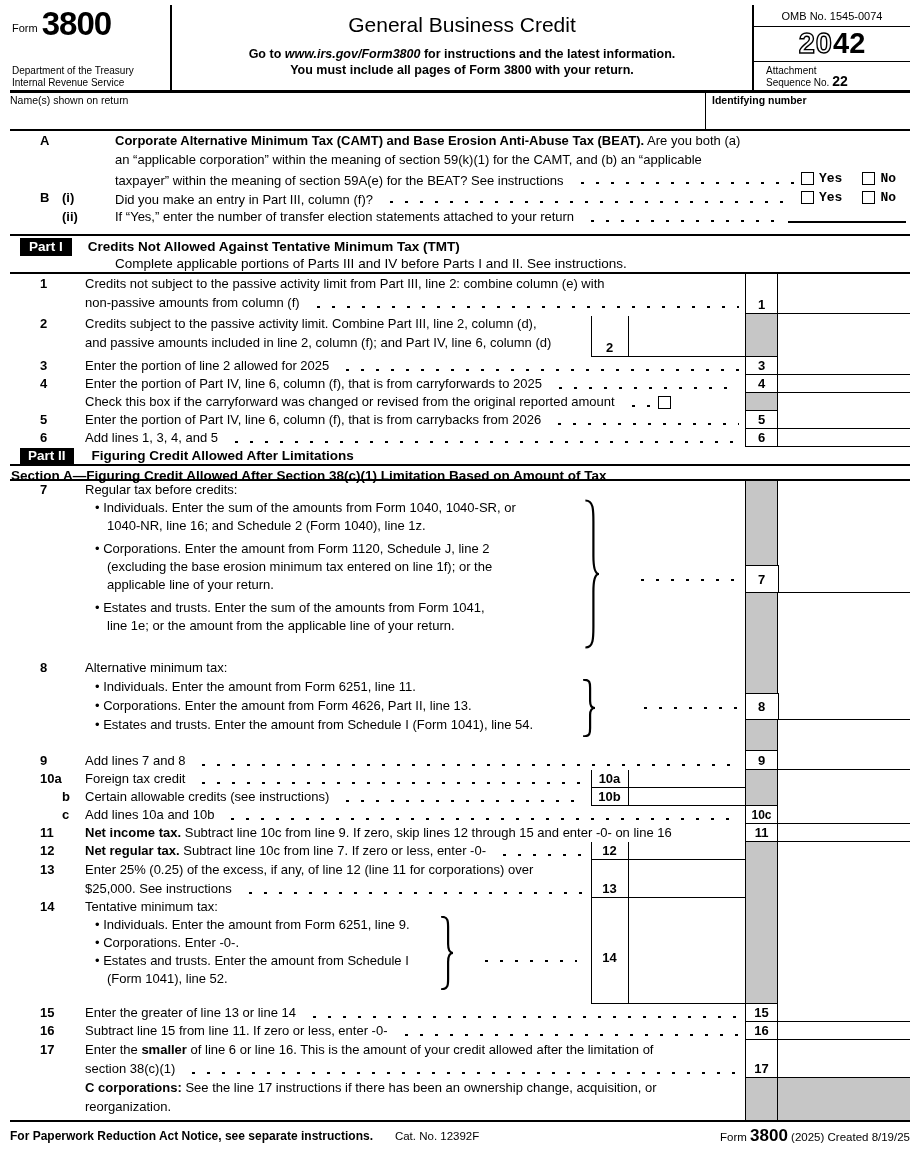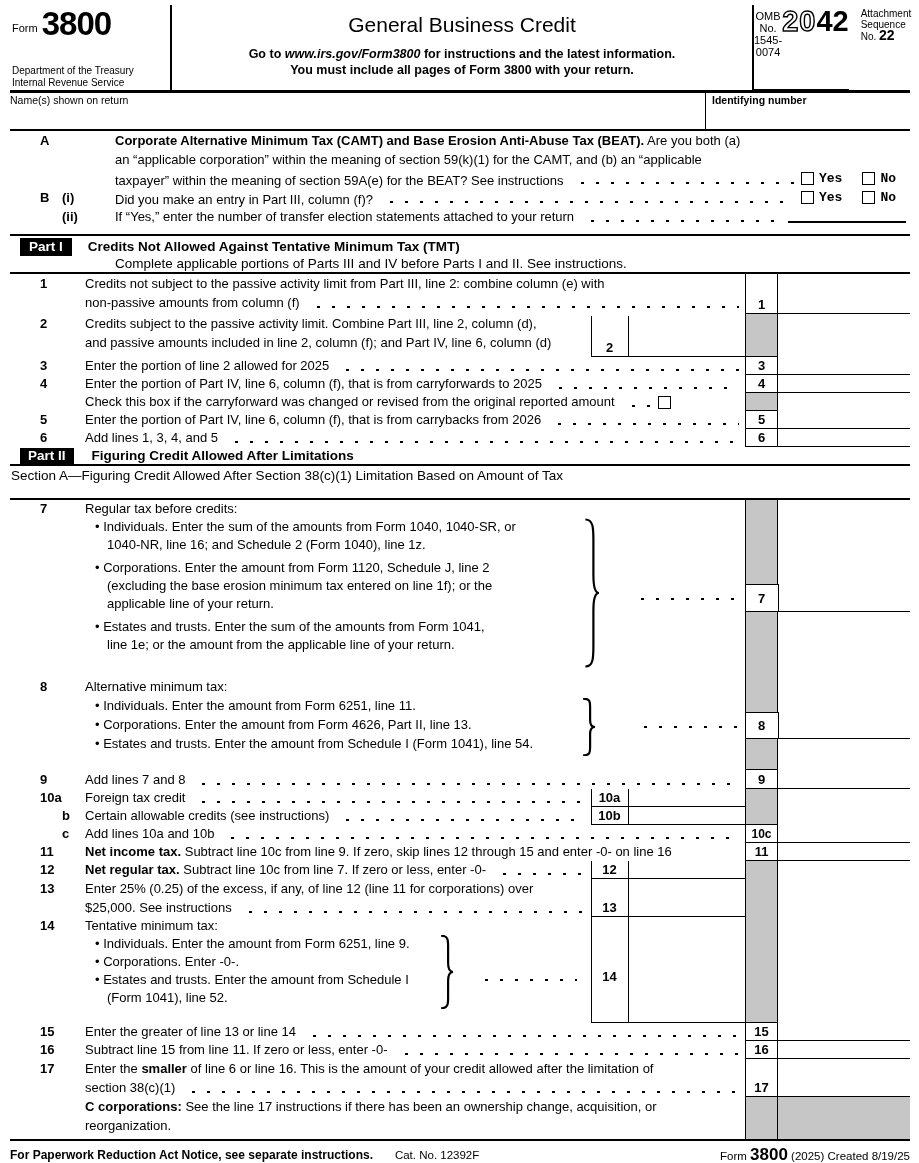--- a/index.html
+++ b/index.html
@@ -10,21 +10,21 @@
   .hleft{width:162px;border-right:2px solid #000;display:flex;flex-direction:column;
          padding:4px 6px 2px 2px;box-sizing:border-box;}
   .hform{display:flex;align-items:flex-end;}
   .hform .flab{font-size:11px;margin:0 4px 5px 0;}
   .hform .fnum{font-size:33px;font-weight:bold;line-height:30px;letter-spacing:-1px;}
   .hdept{margin-top:auto;font-size:10px;line-height:11.5px;}
   .hcenter{flex:1;text-align:center;padding-top:8px;}
   .htitle{font-size:21px;font-weight:normal;}
   .hsub{font-size:12.5px;font-weight:bold;margin-top:9px;line-height:16px;}
   .hsub i{font-style:italic;}
-  .hright{width:158px;border-left:2px solid #000;display:flex;flex-direction:row;box-sizing:border-box;}
+  .hright{width:158px;border-left:2px solid #000;display:flex;flex-direction:column;box-sizing:border-box;}
   .homb{font-size:11px;text-align:center;padding:5px 0 4px;border-bottom:1.5px solid #000;}
   .hyear{text-align:center;font-size:29px;font-weight:bold;line-height:31px;padding:1px 0 2px;
          border-bottom:1.5px solid #000;}
   .outline{color:#fff;-webkit-text-stroke:1.4px #000;letter-spacing:1px;}
   .hattach{font-size:10px;line-height:11px;padding:3px 0 0 12px;}
   .hattach .seq{font-size:14px;font-weight:bold;}
   
   .namerow{display:flex;height:38px;border-bottom:2.5px solid #000;box-sizing:border-box;}
   .nleft{flex:1;font-size:10.5px;padding-top:1px;}
   .nright{width:205px;border-left:1.5px solid #000;font-size:10.5px;font-weight:bold;padding:1px 0 0 6px;box-sizing:border-box;}
@@ -63,21 +63,21 @@
   .cbg .cb2{margin-left:20px;}
   .fillline{width:118px;border-bottom:2px solid #000;align-self:flex-end;margin:0 4px 3px 2px;flex:none;}
   
   .p1bar{border-top:2px solid #000;border-bottom:2px solid #000;height:40px;box-sizing:border-box;padding:1px 0 0 10px;}
   .badge{display:inline-block;background:#000;color:#fff;font-weight:bold;font-size:13.5px;
          padding:1px 9px 2px;margin-right:16px;}
   .phead{font-weight:bold;font-size:13.5px;}
   .p1sub{margin-left:95px;font-size:13.5px;line-height:16px;margin-top:0px;}
   .p2bar{border-bottom:2px solid #000;height:19px;box-sizing:border-box;padding:0 0 0 10px;display:flex;align-items:center;}
   .p2bar .badge{margin-right:18px;padding:0 8px 1px;}
-  .seca{border-bottom:2px solid #000;height:34px;box-sizing:border-box;font-weight:normal;font-size:13.5px;
+  .seca{border-bottom:2px solid #000;height:15px;box-sizing:border-box;font-weight:bold;font-size:13.5px;
         padding:2px 0 7px 1px;}
   .brace{position:absolute;}
   
   .floor{border-top:2.5px solid #000;display:flex;align-items:center;padding-top:4px;}
   .fleft{flex:1.35;font-weight:bold;font-size:12px;}
   .fcat{width:230px;font-size:11.5px;}
   .fright{flex:1;text-align:right;white-space:nowrap;font-size:11.5px;}
   .fright .fnum2{font-size:17px;font-weight:bold;}
   b.inl{font-weight:bold;}
 </style>

